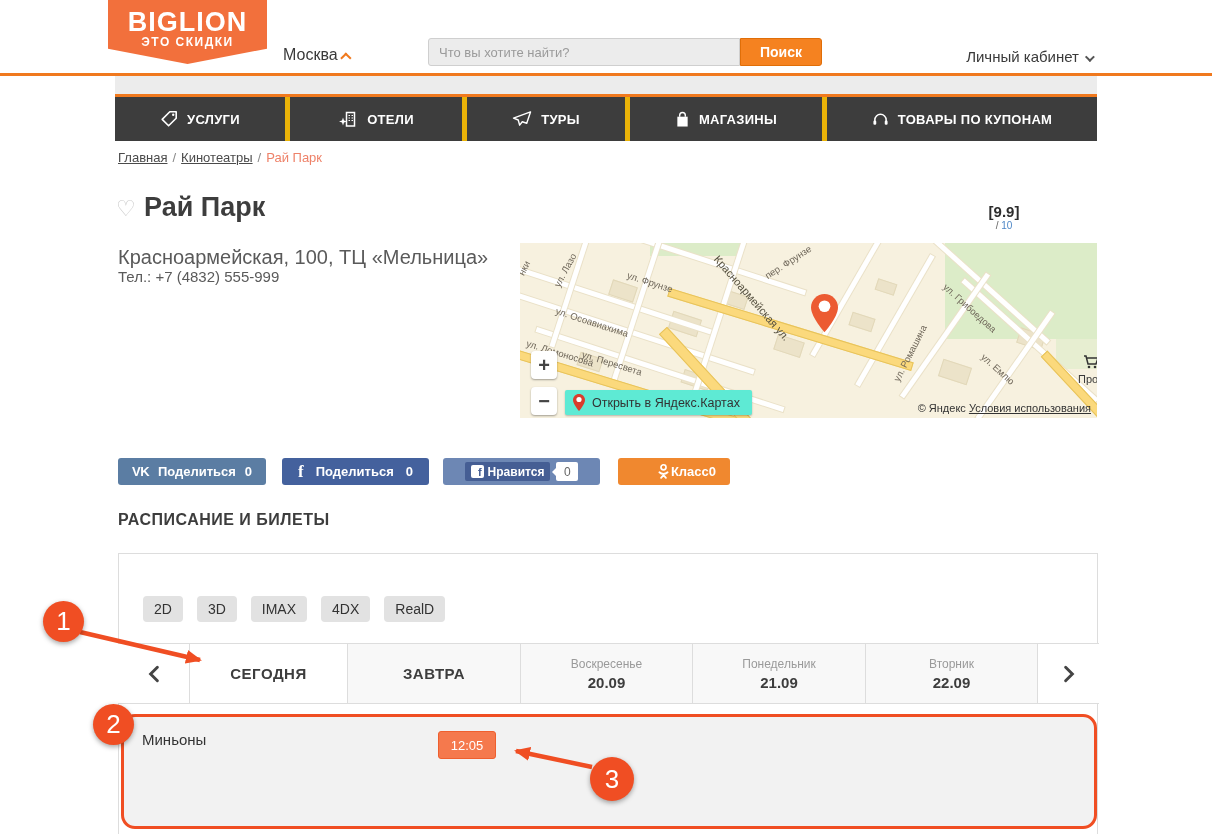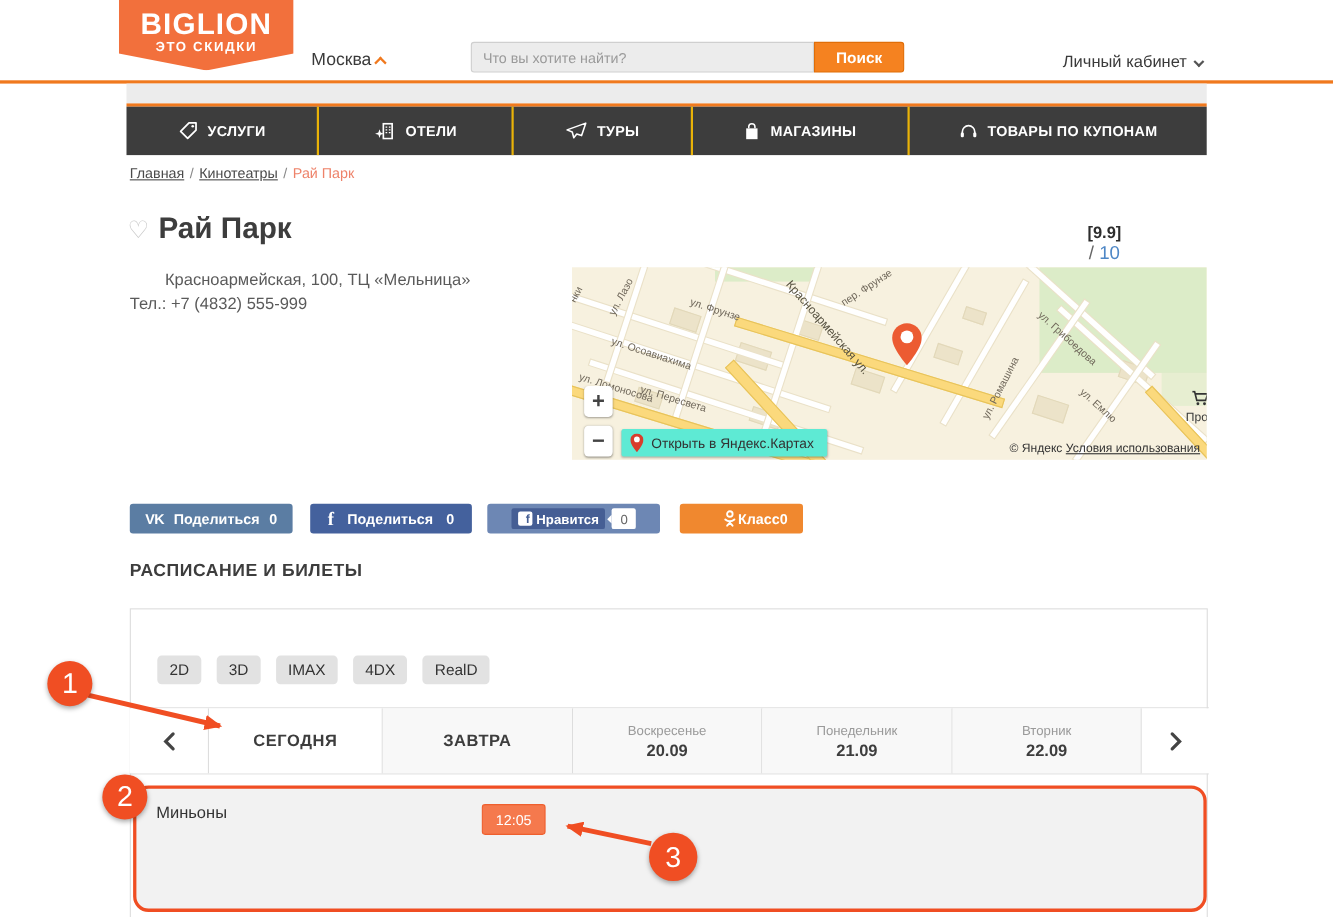--- a/index.html
+++ b/index.html
@@ -30,35 +30,35 @@
   .support .phone { color:#f0791e; }
   .account { top:48px; right:120px; font-size:15px; color:#3a3a3a; cursor:pointer; }
   .rule-orange-full { left:0; top:73px; width:1212px; height:3px; background:#f0791e; }
   .gray-strip { left:115px; top:76px; width:982px; height:18px; background:#ececec; }
   .rule-orange-content { left:115px; top:94px; width:982px; height:3px; background:#f0791e; }
 
   
   .nav { left:115px; top:97px; width:982px; height:44px; background:#3d3d3d; display:flex; }
   .nav-item { display:flex; align-items:center; justify-content:center; gap:9px;
     color:#fff; font-size:13px; font-weight:bold; letter-spacing:.3px;
-    border-right:2px solid #eab308; cursor:pointer; }
+    border-right:5px solid #eab308; cursor:pointer; }
   .nav-item:last-child { border-right:none; }
 
   
   .breadcrumb { left:118px; top:150px; font-size:13px; color:#4a4a4a; }
   .breadcrumb a { color:#4a4a4a; text-decoration:underline; cursor:pointer; }
   .breadcrumb .sep { margin:0 5px; color:#888; }
   .breadcrumb .current { color:#ee8269; }
   .heart { left:116px; top:196px; font-size:22px; color:#c9c9c9; }
   .venue-title { left:144px; top:192px; font-size:27px; font-weight:bold; color:#3d3d3d; }
   .rating { left:972px; top:203px; width:64px; text-align:center; }
   .rating .val { font-size:15px; font-weight:bold; color:#2d2d2d; }
-  .rating .scale { font-size:17px; color:#666; }
+  .rating .scale { font-size:10px; color:#666; }
   .rating .scale b { color:#4e87c6; font-weight:normal; }
-  .addr1 { left:118px; top:246px; font-size:15px; color:#5a5a5a;margin-left:32px; }
+  .addr1 { left:118px; top:246px; font-size:20px; color:#5a5a5a; }
   .addr2 { left:118px; top:268px; font-size:15px; color:#5a5a5a; }
 
   
   .map { left:520px; top:243px; width:577px; height:175px; background:#f7f1df; overflow:hidden; }
   .green { position:absolute; background:#dcecc8; }
   .bldg { position:absolute; background:#ece3c9; border:1px solid #e2d8b9; transform:rotate(18deg); }
   .street { position:absolute; height:5px; background:#fff; box-shadow:0 0 0 1px #eae1c8; }
   .road { position:absolute; background:#fbd97c; border:1px solid #e7c35b; }
   .mlabel { position:absolute; font-size:9.5px; color:#6f675a; white-space:nowrap; transform-origin:center; }
   .mlabel.big { font-size:11px; color:#55503f; }

